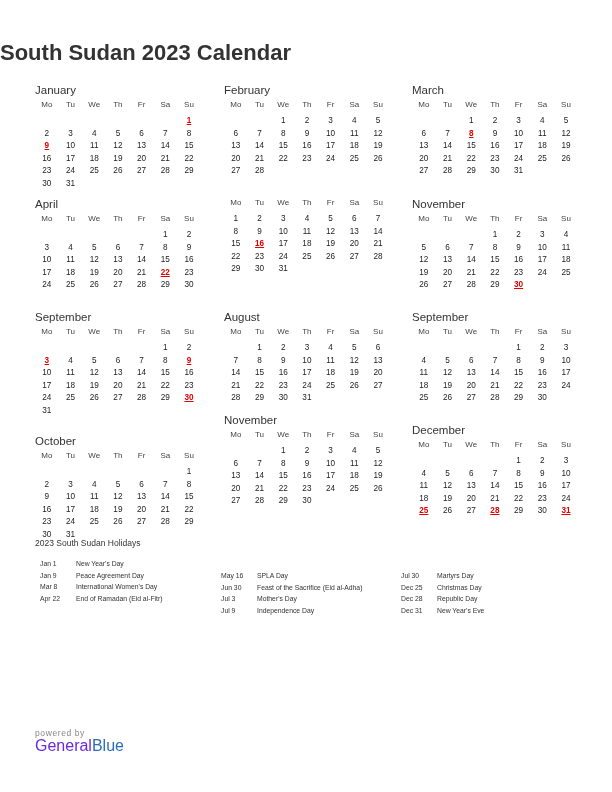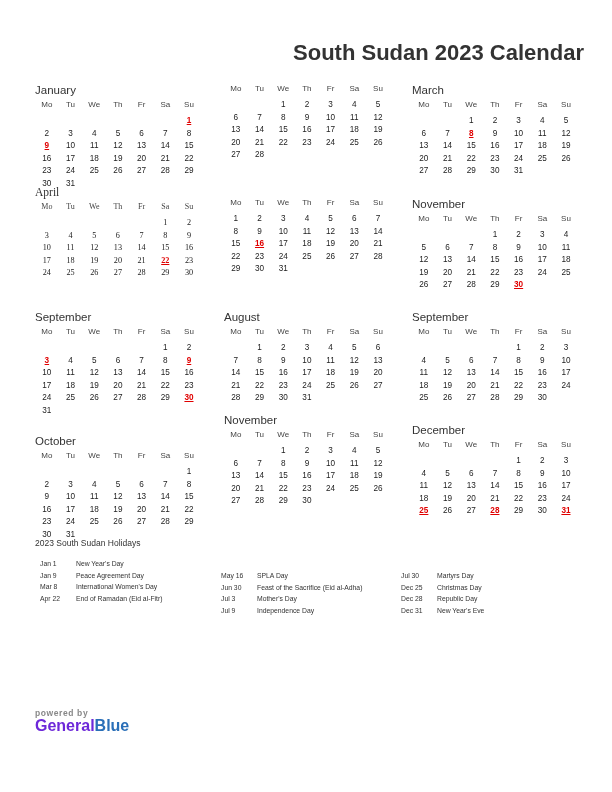--- a/index.html
+++ b/index.html
@@ -1,29 +1,29 @@
 <!DOCTYPE html>
 <html><head>
 <meta charset="utf-8">
 <style>
   html, body { margin:0; padding:0; background:#fff; }
   body { width:612px; height:792px; position:relative; font-family:"Liberation Sans", "DejaVu Sans", sans-serif; color:#333; overflow:hidden; }
-  .title { position:absolute; top:40px; left:0; width:584px; text-align:right; font-size:22px; font-weight:bold; color:#333; letter-spacing:0px; }
+  .title { position:absolute; top:40px; left:0; width:584px; text-align:left; font-size:22px; font-weight:bold; color:#333; letter-spacing:0px; }
   .month { position:absolute; width:166px; }
   .month-name { text-align:left; font-size:11.5px; color:#333; height:14px; line-height:14px; margin-bottom:2px; }
   .grid { display:grid; grid-template-columns:repeat(7, 23.7px); }
   .dow { font-size:8px; color:#444; text-align:center; height:12px; line-height:12px; margin-bottom:4px; }
   .day { font-size:8.2px; color:#222; text-align:center; height:12.5px; line-height:12.5px; }
   .day.holiday { color:#e00000; font-weight:bold; text-decoration:underline; }
   .holidays-title { position:absolute; left:35px; top:538px; font-size:8.5px; color:#333; }
   .hol-col { position:absolute; top:558px; font-size:6.8px; color:#333; }
   .hol-row { display:flex; height:11.5px; line-height:11.5px; }
   .hol-date { width:36px; }
   .hol-name { white-space:nowrap; }
-  .brand { position:absolute; left:35px; top:708px;font-weight:bold; }
+  .brand { position:absolute; left:35px; top:728px; }
   .powered { font-size:8.5px; color:#888; letter-spacing:0.6px; }
   .brand-name { font-size:16px; margin-top:-1px; }
   .brand-general { color:#6d28d9; }
   .brand-blue { color:#2a6fb8; }
 </style>
 </head>
 <body>
 
 <div class="title">South Sudan 2023 Calendar</div>
 
@@ -71,20 +71,21 @@
         <div class="day">25</div>
         <div class="day">26</div>
         <div class="day">27</div>
         <div class="day">28</div>
         <div class="day">29</div>
         <div class="day">30</div>
         <div class="day">31</div>
       </div>
     </div>
     <div class="month" style="left: 224px; top: 83px;">
+      <div class="month-name">February</div>
       <div class="grid">
         <div class="dow">Mo</div>
         <div class="dow">Tu</div>
         <div class="dow">We</div>
         <div class="dow">Th</div>
         <div class="dow">Fr</div>
         <div class="dow">Sa</div>
         <div class="dow">Su</div>
         <div class="day"></div>
         <div class="day"></div>
@@ -156,21 +157,21 @@
         <div class="day">24</div>
         <div class="day">25</div>
         <div class="day">26</div>
         <div class="day">27</div>
         <div class="day">28</div>
         <div class="day">29</div>
         <div class="day">30</div>
         <div class="day">31</div>
       </div>
     </div>
-    <div class="month" style="left: 35px; top: 185px; font-family: Liberation Serif, serif;">
+    <div class="month" style="left: 35px; top: 197px;">
       <div class="month-name">April</div>
       <div class="grid">
         <div class="dow">Mo</div>
         <div class="dow">Tu</div>
         <div class="dow">We</div>
         <div class="dow">Th</div>
         <div class="dow">Fr</div>
         <div class="dow">Sa</div>
         <div class="dow">Su</div>
         <div class="day"></div>

